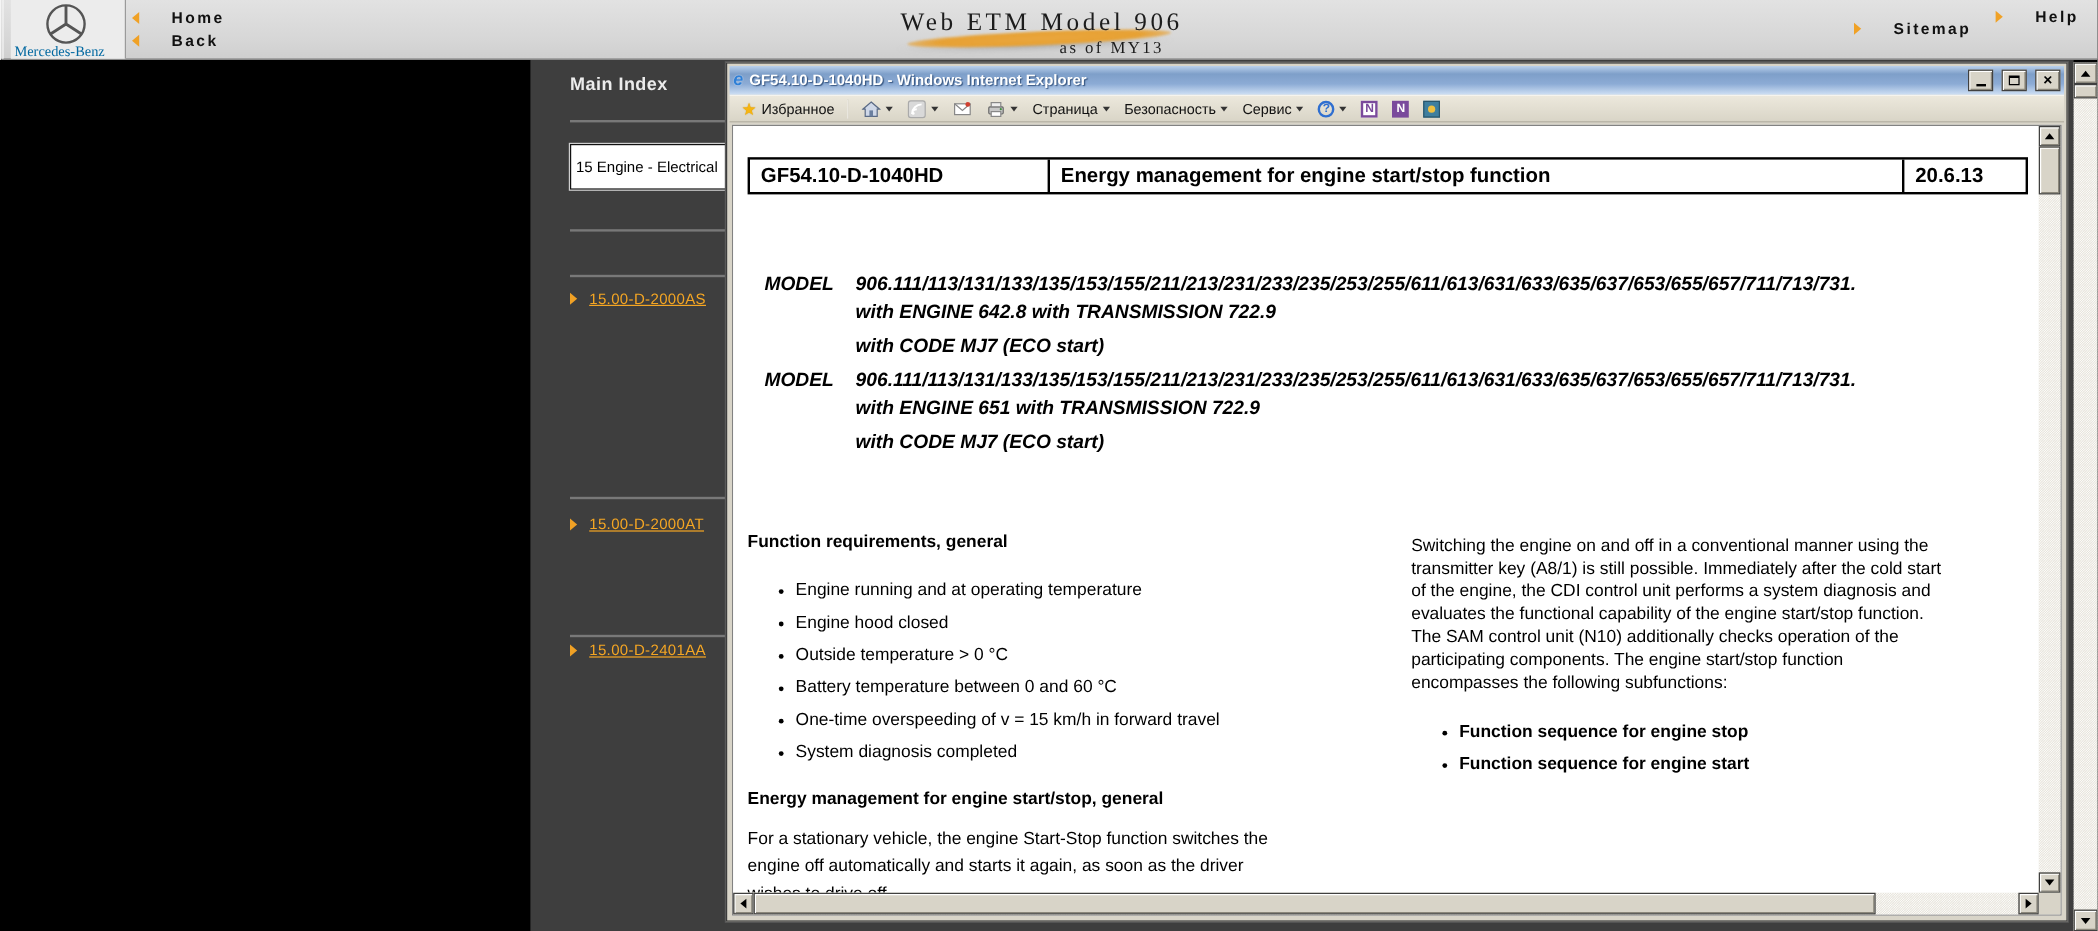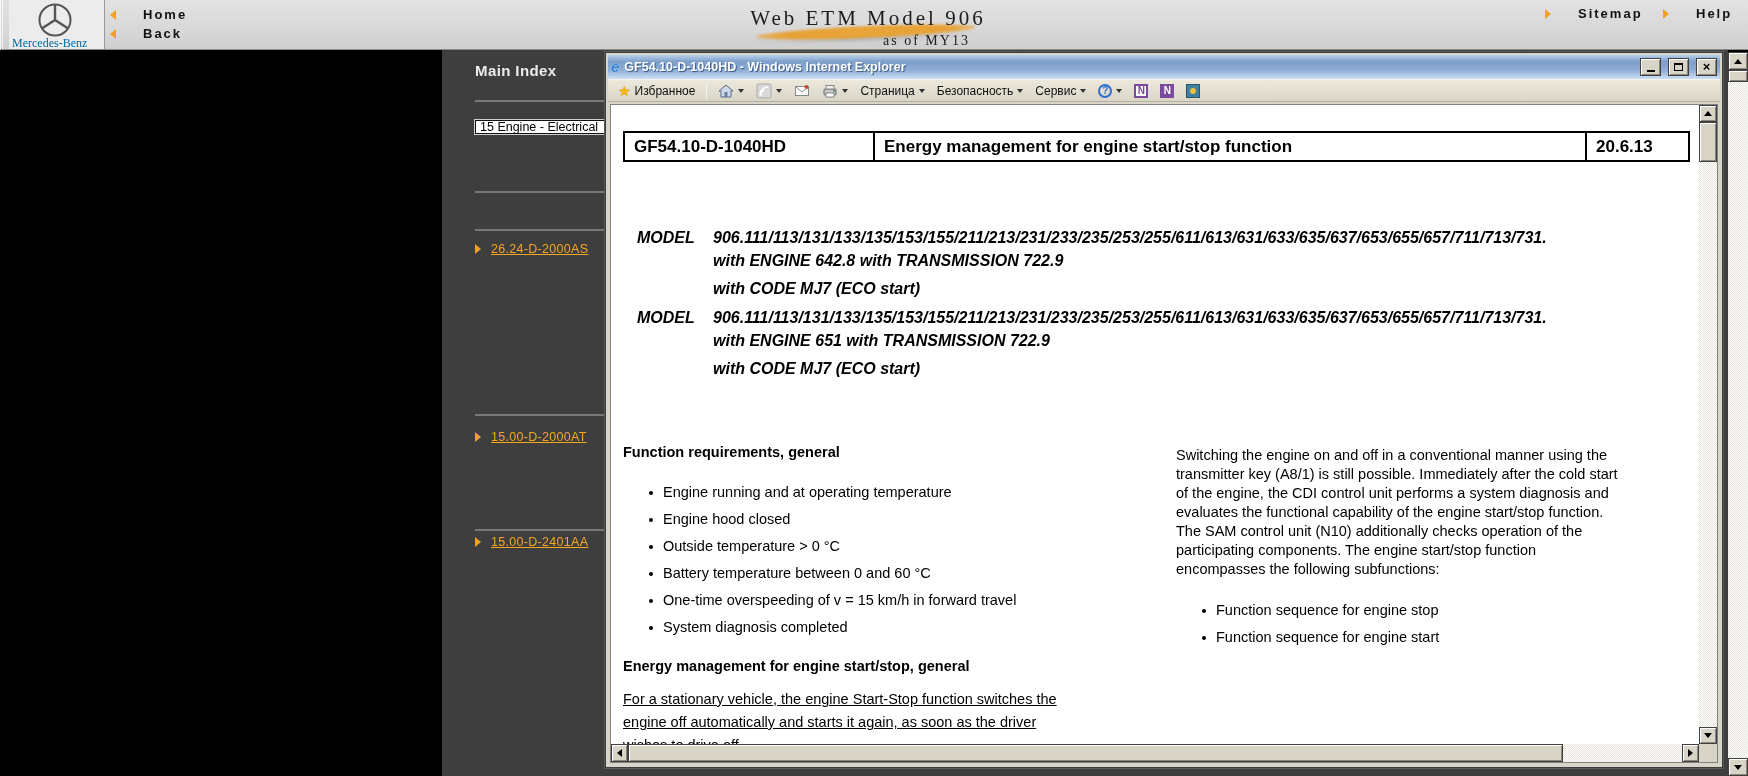--- a/index.html
+++ b/index.html
@@ -29,21 +29,21 @@
     filter:blur(1px); transform:rotate(-2.5deg); z-index:2; }
   .subtitle { position:absolute; left:880px; top:33px; font-family:"Liberation Serif",serif;
     font-size:14px; letter-spacing:2px; color:#1c1c1c; z-index:3; }
 
   
   .main-panel { position:absolute; left:442px; top:50px; width:1286px; height:726px; background:#3e3e3e; }
   .sidebar { position:absolute; left:442px; top:50px; width:300px; height:726px; z-index:6; }
   .mi-title { position:absolute; left:33px; top:12px; font-size:15px; font-weight:bold; color:#ececec; letter-spacing:.4px; }
   .mi-rule, .side-sep { position:absolute; left:33px; width:190px; height:2px; background:#787878; }
   .mi-rule { top:50px; }
-  .mi-select { position:absolute; left:33px; top:70px; width:160px; height:14px; background:#fff;
+  .mi-select { position:absolute; left:33px; top:70px; width:160px; height:38px; background:#fff;
     border:1px solid #111; box-shadow:0 0 0 1px #cfcfcf; font-size:12.5px; color:#000;
     display:flex; align-items:center; padding-left:4px; cursor:pointer; }
   .side-link { position:absolute; left:33px; display:flex; align-items:center; gap:10px; cursor:pointer; }
   .side-link .lbl { font-size:12.5px; color:#f5a623; text-decoration:underline; letter-spacing:.3px; }
 
   
   .popup { position:absolute; left:605px; top:52px; width:1118px; height:716px;
     background:#d8d4c8; border:1px solid #3c3c3c; box-shadow:0 0 0 1px #5a5a5a; padding:2px; z-index:10; }
   .titlebar { height:24px; display:flex; align-items:center; padding:0 3px; gap:5px; cursor:default;
     background:linear-gradient(180deg,#b9d0ec 0%,#7e9fc9 28%,#8cabd5 62%,#cfe0f4 100%); }
@@ -93,23 +93,23 @@
   .m-code { margin-top:5px; }
   .mb2 { margin-top:6px; }
 
   .columns { display:flex; margin-top:63px; gap:95px; font-size:14.5px; }
   .col-left { width:458px; flex:0 0 auto; }
   .col-right { width:490px; flex:0 0 auto; padding-top:3px; }
   .doc-h { font-weight:bold; font-size:14.5px; line-height:18px; white-space:nowrap; }
   .blist { list-style:none; margin-top:22px; margin-bottom:20px; }
   .blist li { position:relative; padding-left:40px; line-height:19px; margin-bottom:8px; white-space:nowrap; }
   .blist li::before { content:""; position:absolute; left:26px; top:8px; width:4px; height:4px; border-radius:50%; background:#000; }
-  .blist.bold li { font-weight:normal; }
+  .blist.bold li { font-weight:bold; }
   .para { margin-top:13px; }
-  .para .ln { line-height:23px; white-space:nowrap;text-decoration:underline; }
+  .para .ln { line-height:23px; white-space:nowrap; }
   .rpara .ln { line-height:19px; white-space:nowrap; }
   .blist.bold { margin-top:22px; margin-bottom:0; }
 
   
   .sb-track { background:#e7e4db;
     background-image:linear-gradient(45deg,#fff 25%,transparent 25%,transparent 75%,#fff 75%),
                      linear-gradient(45deg,#fff 25%,transparent 25%,transparent 75%,#fff 75%);
     background-size:2px 2px; background-position:0 0,1px 1px; }
   .sb-btn { background:#d8d4c8; border:1px solid #404040;
     box-shadow:inset 1px 1px 0 #fff, inset -1px -1px 0 #8a867a;
@@ -155,41 +155,41 @@
     <span class="hnav-label">Home</span>
   </div>
   <div class="hnav" style="left:107px; top:26px;">
     <span class="tri-l"></span>
     <span class="hnav-label">Back</span>
   </div>
   <div class="swoosh-shadow"></div>
   <div class="swoosh"></div>
   <div class="center-title">Web ETM Model 906</div>
   <div class="subtitle">as of MY13</div>
-  <div class="hnav" style="left:1542px; top:6px;">
+  <div class="hnav" style="left:1542px; top:16px;">
     <span class="tri-r"></span>
     <span class="hnav-label">Sitemap</span>
   </div>
   <div class="hnav" style="left:1660px; top:6px;">
     <span class="tri-r"></span>
     <span class="hnav-label">Help</span>
   </div>
 </div>
 
 <div class="sidebar">
   <div class="mi-title">Main Index</div>
   <div class="mi-rule"></div>
   <div class="mi-select">
     <span>15 Engine - Electrical</span>
   </div>
   <div class="side-sep" style="top:141px;"></div>
   <div class="side-sep" style="top:179px;"></div>
   <div class="side-link" style="top:192px;">
     <span class="tri-r"></span>
-    <span class="lbl">26.24-D-2000AS</span>
+    <span class="lbl">15.00-D-2000AS</span>
   </div>
   <div class="side-sep" style="top:364px;"></div>
   <div class="side-link" style="top:380px;">
     <span class="tri-r"></span>
     <span class="lbl">15.00-D-2000AT</span>
   </div>
   <div class="side-sep" style="top:479px;"></div>
   <div class="side-link" style="top:485px;">
     <span class="tri-r"></span>
     <span class="lbl">15.00-D-2401AA</span>

